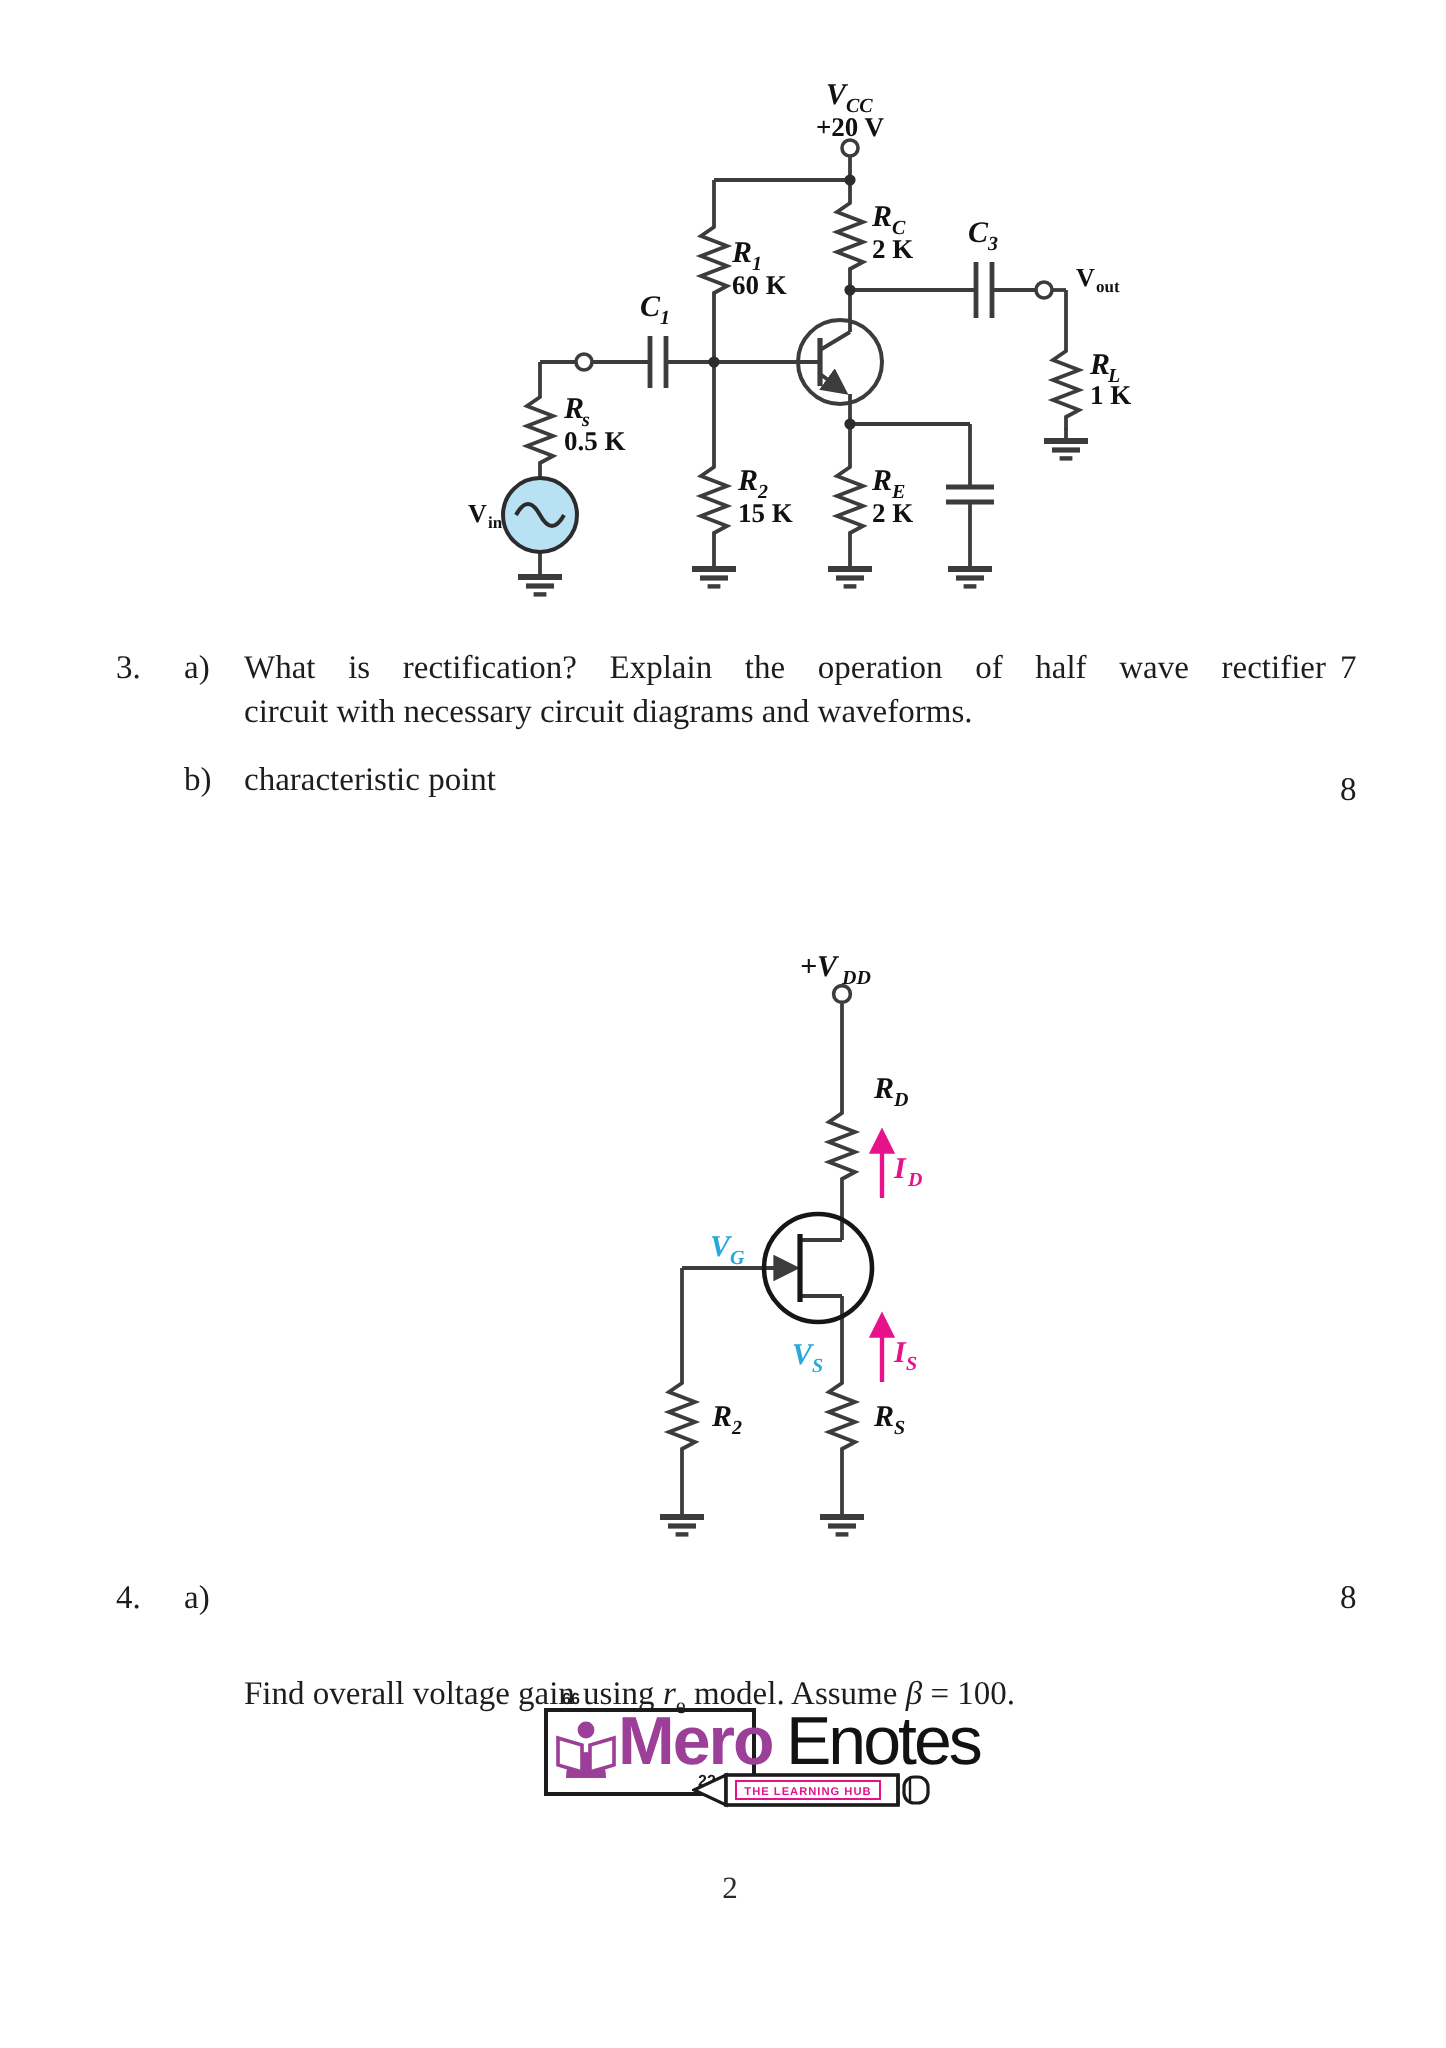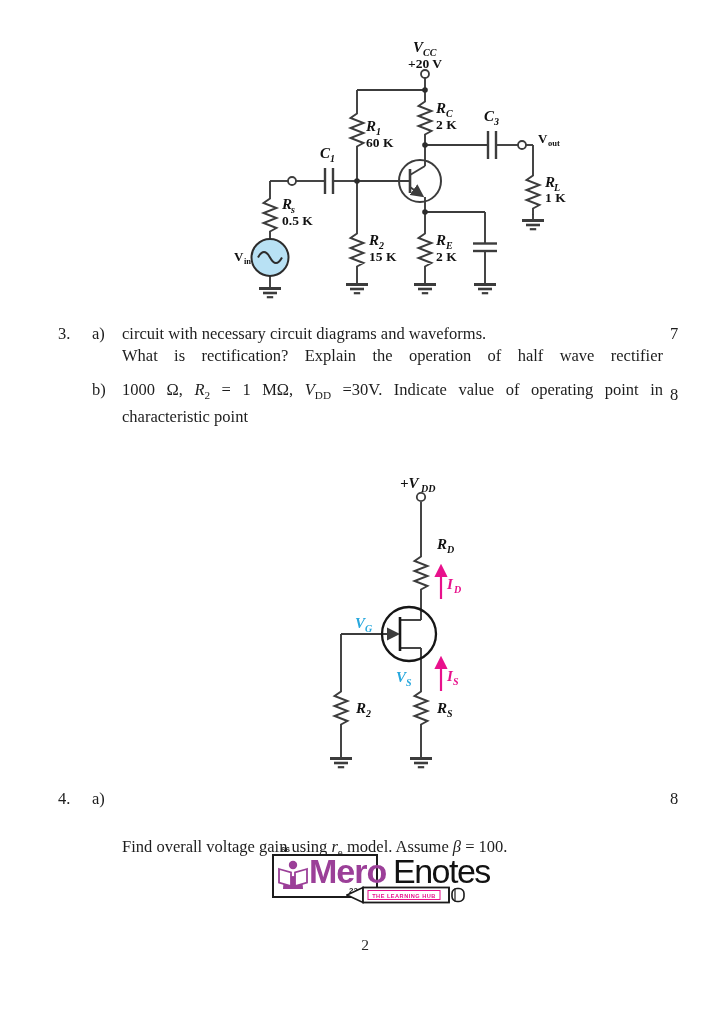--- a/index.html
+++ b/index.html
@@ -161,28 +161,27 @@
   <text class="val" x="369" y="261">15 K</text>
 
   <text class="lbl" x="436" y="245">R</text>
   <text class="sub" x="446" y="249">E</text>
   <text class="val" x="436" y="261">2 K</text>
 </svg>
 
 <span class="qnum" style="left:58px;top:323px;">3.</span>
 <span class="qsub" style="left:92px;top:323px;">a)</span>
 <div class="qtext" style="left:122px;top:323px;">
+  <div class="line just">What is rectification? Explain the operation of half wave rectifier</div>
   <div class="line">circuit with necessary circuit diagrams and waveforms.</div>
-  <div class="line just">What is rectification? Explain the operation of half wave rectifier</div>
 </div>
 <span class="marks" style="left:670px;top:323px;">7</span>
 
 <span class="qsub" style="left:92px;top:379px;">b)</span>
 <div class="qtext" style="left:122px;top:379px;">
-  <div class="line just">1000 Ω, <i>R</i><sub>2</sub> = 1 MΩ, <i>V</i><sub>DD</sub> =30V. Indicate value of operating point in</div>
   <div class="line">characteristic point</div>
 </div>
 <span class="marks" style="left:670px;top:384px;">8</span>
 
 <svg class="abs" style="left:310px;top:465px;" width="180" height="315" viewBox="310 465 180 315">
   <defs>
     <g id="c2res" stroke="#3c3c3c" stroke-width="1.9" fill="none" stroke-linejoin="miter">
       <polyline points="0,0 0,3.5 -6.5,8 6.5,13 -6.5,18 6.5,23 -6.5,28 6.5,33 0,36.5 0,40"></polyline>
     </g>
     <g id="c2gnd" stroke="#3c3c3c" fill="none">

